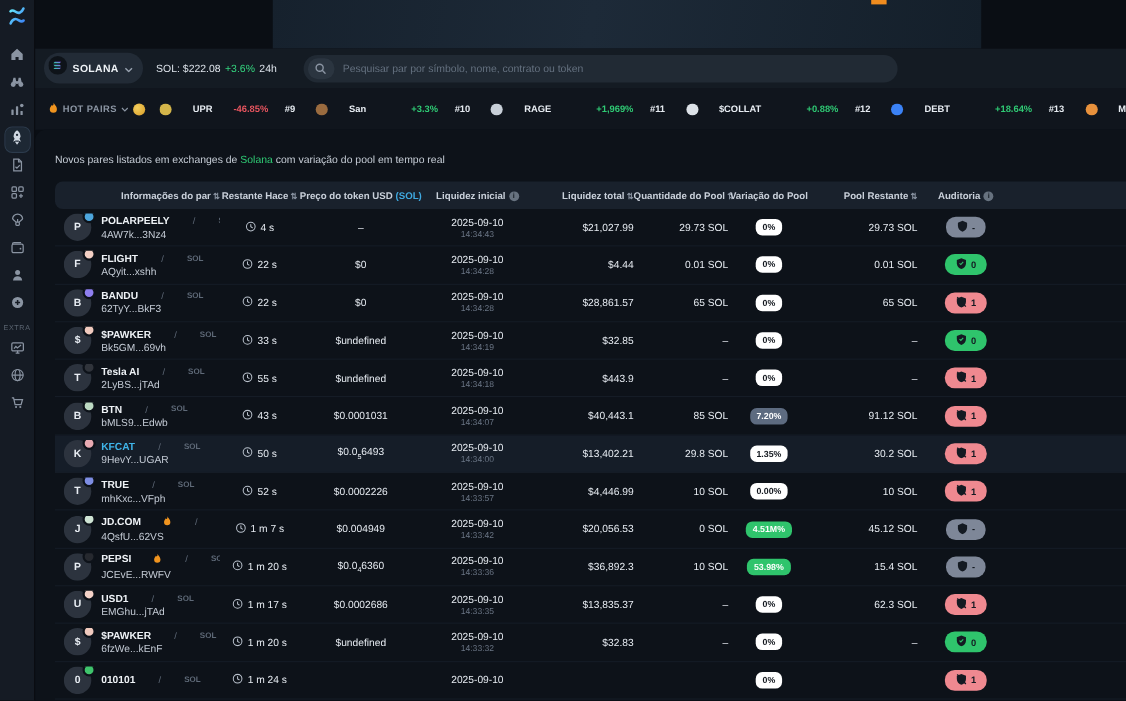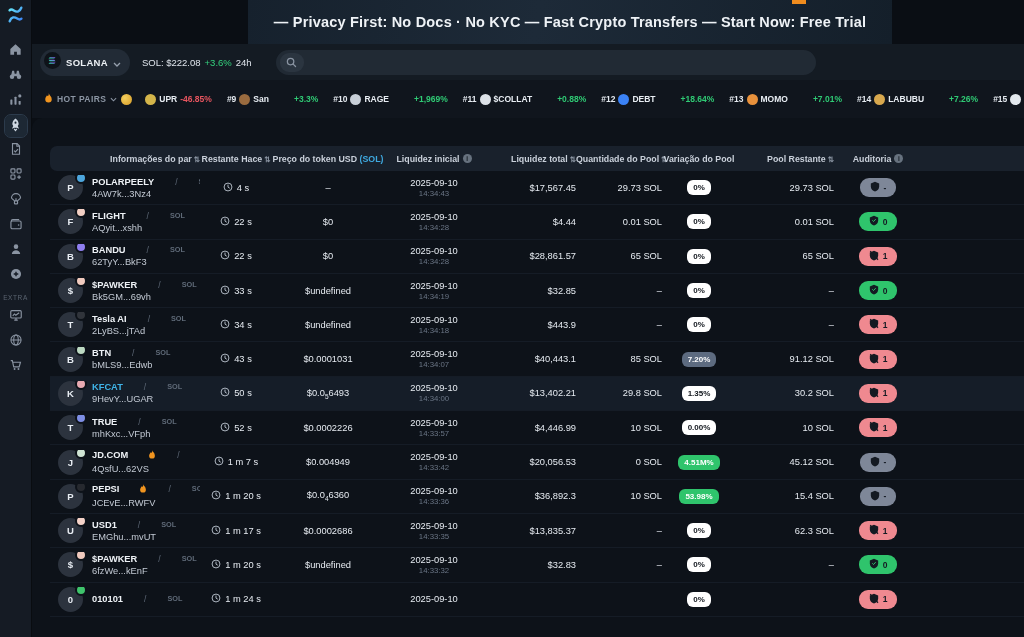--- a/index.html
+++ b/index.html
@@ -24,21 +24,21 @@
   .green{color:#34d37e;}
   .searchbar{flex:1;max-width:540px;margin-left:24px;height:25px;background:#212a34;border-radius:13px;display:flex;align-items:center;padding-left:4px;}
   .sicon{width:24px;height:19px;background:#2b3540;border-radius:9px;display:flex;align-items:center;justify-content:center;margin-right:6px;}
   .searchbar input{flex:1;background:transparent;border:none;outline:none;color:#cfd6df;font-size:9.5px;font-family:inherit;}
   .searchbar input::placeholder{color:#64707f;}
   
   .tickerbar{height:38px;background:#10151d;display:flex;align-items:center;padding:0 4px 0 12px;gap:13px;}
   .ticker-label{display:flex;align-items:center;gap:4px;color:#8b95a3;font-size:8.5px;font-weight:bold;letter-spacing:.4px;white-space:nowrap;cursor:pointer;}
   .coin{width:11px;height:11px;border-radius:50%;background:radial-gradient(circle at 35% 35%,#f3cf5e,#d89b26);}
   #ticker-items{display:flex;align-items:center;gap:15px;flex:1;overflow:hidden;white-space:nowrap;}
-  .titem{display:flex;align-items:center;gap:3px;font-size:8.5px;font-weight:bold;cursor:pointer;}
+  .titem{display:flex;align-items:center;gap:19px;font-size:8.5px;font-weight:bold;cursor:pointer;}
   .trank{color:#e5eaf0;}
   .ticon{width:11px;height:11px;border-radius:50%;flex-shrink:0;}
   .tchg.up{color:#2fca74;margin-left:22px;}
   .tchg.down{color:#e8555f;}
   
   .panel{flex:1;background:#0d1219;border-radius:10px 0 0 0;padding:14px 10px 0 18px;overflow:hidden;position:relative;}
   .panel-head{display:flex;justify-content:space-between;align-items:flex-start;}
   h1{margin:0;font-size:19px;color:#f2f5f8;letter-spacing:.8px;font-weight:700;}
   .subtitle{margin:8px 0 0;font-size:9.5px;color:#c6cdd6;}
   .chain{color:#2fca74;}
@@ -183,21 +183,20 @@
             <circle cx="6.4" cy="12.6" r="1.1" fill="#8a94a2" stroke="none"></circle>
             <circle cx="10.8" cy="12.6" r="1.1" fill="#8a94a2" stroke="none"></circle>
           </svg></span>
       </div>
   </aside>
 
   <div class="content">
 
     <div class="topstrip">
       <div class="banner">
-        <span>—  Privacy First: No Docs · No KYC  —  Fast Crypto Transfers  —  Start Now: Free Trial</span>
         <span class="banner-corner"></span>
       </div>
     </div>
 
     <div class="headerbar">
       <div class="network-pill">
         <span><svg width="17" height="17" viewBox="0 0 16 16">
               <defs>
                 <linearGradient id="sg1" x1="0" y1="1" x2="1" y2="0">
                   <stop offset="0" stop-color="#14F195"></stop>
@@ -221,20 +220,21 @@
         <span class="green">+3.6%</span>
         <span>24h</span>
       </div>
       <div class="searchbar">
         <span class="sicon">
             <svg width="11" height="11" viewBox="0 0 12 12" fill="none">
               <circle cx="5" cy="5" r="3.5" stroke="#8a94a2" stroke-width="1.4"></circle>
               <path d="M7.8 7.8l2.6 2.6" stroke="#8a94a2" stroke-width="1.4" stroke-linecap="round"></path>
             </svg>
           </span>
+        <input placeholder="Pesquisar par por símbolo, nome, contrato ou token" style="">
       </div>
 
     </div>
 
     <div class="tickerbar">
       <div class="ticker-label">
         <span><svg width="9" height="11" viewBox="0 0 10 12">
               <path d="M5.2.2C5.8 2.4 8.6 3.6 8.6 6.8a3.6 3.6 0 0 1-7.2 0C1.4 5 2.7 4.1 3.3 2.5c.5 1.1 2.4 1.3 1.9-2.3z" fill="#f0941f"></path>
             </svg></span>
         <span>HOT PAIRS</span>
@@ -296,20 +296,21 @@
             <span class="ticon" style="background: rgb(154, 115, 80);"></span>
             <span class="tname" style="color: rgb(232, 237, 243);">BoatKid</span>
           </span>
         </div>
 
     </div>
 
     <main class="panel">
       <div class="panel-head">
         <div>
+          <p class="subtitle"><span>Novos pares listados em exchanges de </span><span class="chain">Solana</span><span> com variação do pool em tempo real</span></p>
         </div>
 
       </div>
       <div class="thead grid-row" id="thead">
           <div class="th al-left"><span>Informações do par</span><span class="sorti">⇅</span></div>
           <div class="th al-center"><span>Restante Hace</span><span class="sorti">⇅</span></div>
           <div class="th al-center"><span>Preço do token USD </span><span class="sol-suffix">(SOL)</span></div>
           <div class="th al-center"><span>Liquidez inicial</span><span class="infoi">i</span></div>
           <div class="th al-right"><span>Liquidez total</span><span class="sorti">⇅</span></div>
           <div class="th al-right"><span>Quantidade do Pool</span><span class="sorti">⇅</span></div>
@@ -336,21 +337,21 @@
                   <circle cx="8" cy="8" r="6.3" stroke="#b8c0cb" stroke-width="1.5"></circle>
                   <path d="M8 4.8V8.2l2.3 1.4" stroke="#b8c0cb" stroke-width="1.5" stroke-linecap="round"></path>
                 </svg></span>
               <span>4 s</span>
             </div>
             <div class="c-price"><span>–</span></div>
             <div class="c-date">
               <div class="d1">2025-09-10</div>
               <div class="d2">14:34:43</div>
             </div>
-            <div class="c-liq">$17,567.45</div>
+            <div class="c-liq">$21,027.99</div>
             <div class="c-qty">29.73 SOL</div>
             <div class="c-var">
               <span class="vbadge v-white">0%</span>
             </div>
             <div class="c-rest">29.73 SOL</div>
             <div class="c-audit">
               <span class="abadge a-slate">
                 <span><svg width="10" height="11" viewBox="0 0 12 13">
                     <path d="M6 .8 11 2.8v3.4c0 3.4-2.1 5.5-5 6.4-2.9-.9-5-3-5-6.4V2.8z" fill="#141a22"></path>
                   </svg></span>
@@ -492,21 +493,21 @@
                   <span class="psol">SOL</span>
                 </div>
                 <div class="paddr">2LyBS...jTAd</div>
               </div>
             </div>
             <div class="c-age">
               <span><svg width="10" height="10" viewBox="0 0 16 16" fill="none">
                   <circle cx="8" cy="8" r="6.3" stroke="#b8c0cb" stroke-width="1.5"></circle>
                   <path d="M8 4.8V8.2l2.3 1.4" stroke="#b8c0cb" stroke-width="1.5" stroke-linecap="round"></path>
                 </svg></span>
-              <span>34 s</span>
+              <span>55 s</span>
             </div>
             <div class="c-price"><span>$undefined</span></div>
             <div class="c-date">
               <div class="d1">2025-09-10</div>
               <div class="d2">14:34:18</div>
             </div>
             <div class="c-liq">$443.9</div>
             <div class="c-qty">–</div>
             <div class="c-var">
               <span class="vbadge v-white">0%</span>
@@ -734,21 +735,21 @@
           </div>
           <div class="trow grid-row">
             <div class="c-pair">
               <div class="avatar">U<span class="avbadge" style="background: rgb(244, 210, 200);"></span></div>
               <div>
                 <div class="pline1">
                   <span>USD1</span>
                   <span class="psep">/</span>
                   <span class="psol">SOL</span>
                 </div>
-                <div class="paddr">EMGhu...mvUT</div>
+                <div class="paddr">EMGhu...jTAd</div>
               </div>
             </div>
             <div class="c-age">
               <span><svg width="10" height="10" viewBox="0 0 16 16" fill="none">
                   <circle cx="8" cy="8" r="6.3" stroke="#b8c0cb" stroke-width="1.5"></circle>
                   <path d="M8 4.8V8.2l2.3 1.4" stroke="#b8c0cb" stroke-width="1.5" stroke-linecap="round"></path>
                 </svg></span>
               <span>1 m 17 s</span>
             </div>
             <div class="c-price"><span>$0.0002686</span></div>

